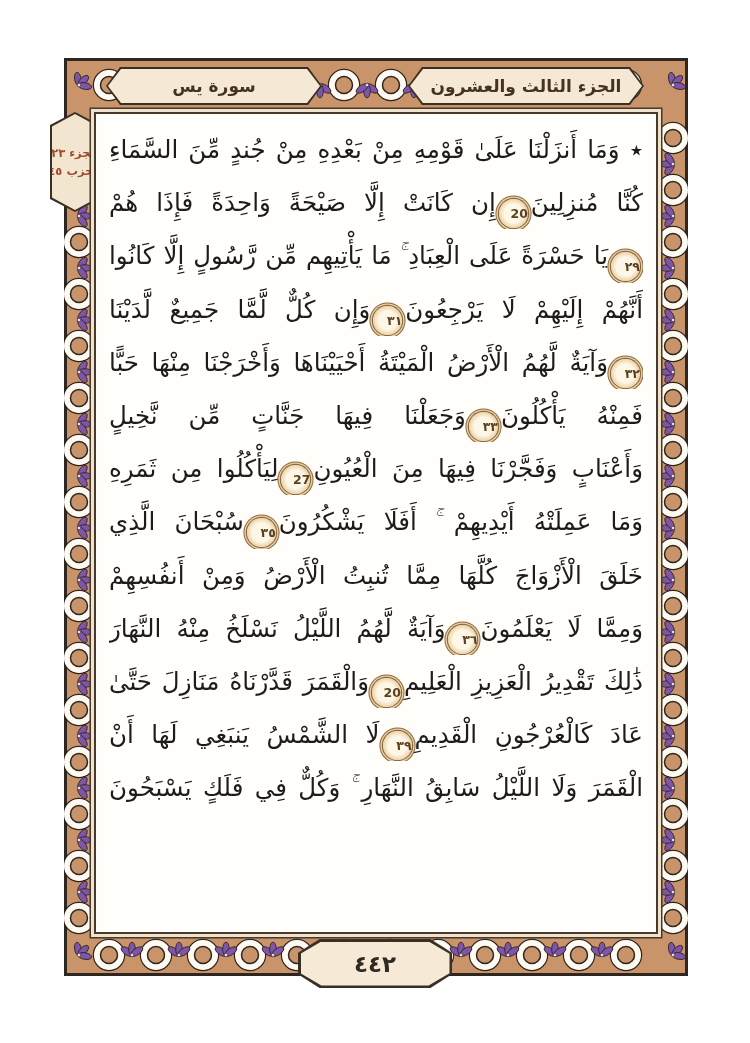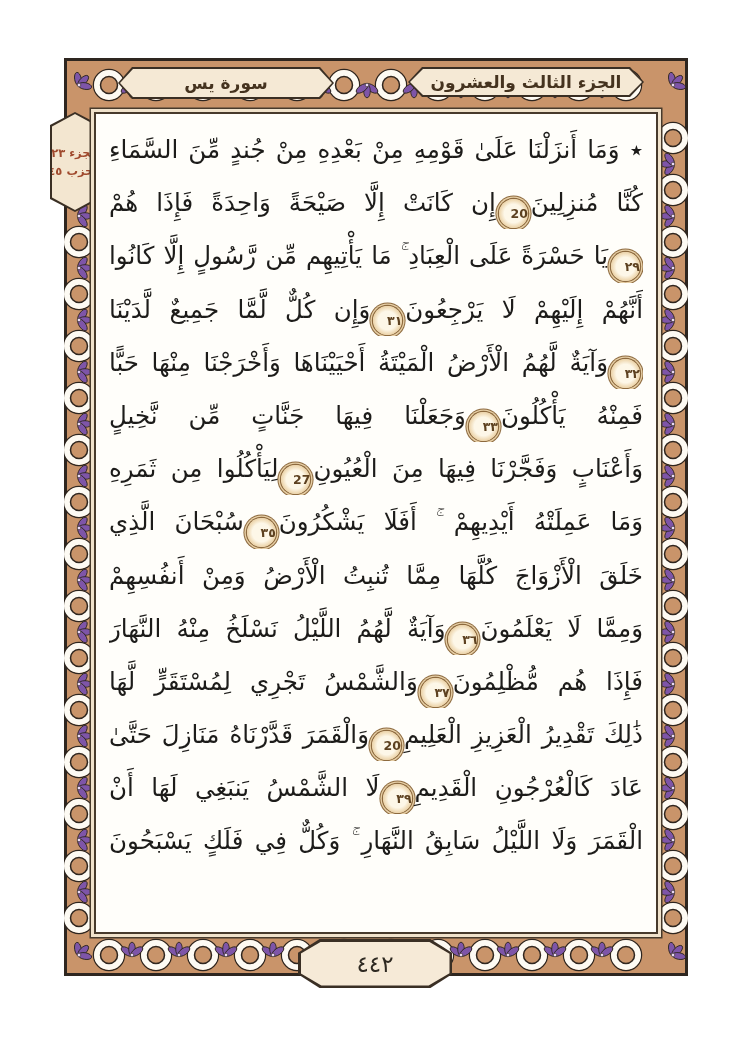--- a/index.html
+++ b/index.html
@@ -37,22 +37,22 @@
   .cart-outer{
     position:absolute;background:#3a2f24;
     clip-path:polygon(14px 0, calc(100% - 14px) 0, 100% 50%, calc(100% - 14px) 100%, 14px 100%, 0 50%);
   }
   .cart-inner{
     position:absolute;inset:2px;background:#f5e9d5;
     clip-path:polygon(13px 0, calc(100% - 13px) 0, 100% 50%, calc(100% - 13px) 100%, 13px 100%, 0 50%);
     display:flex;align-items:center;justify-content:center;
     font-weight:bold;color:#45331f;font-size:17px;white-space:nowrap;
   }
-  #cart-juz{left:408px;top:67px;width:236px;height:30px;}
-  #cart-surah{left:118px;top:67px;width:216px;height:32px;}
+  #cart-juz{left:408px;top:67px;width:236px;height:38px;}
+  #cart-surah{left:106px;top:67px;width:216px;height:38px;}
 
   
   .lozenge-outer{
     position:absolute;left:50px;top:112px;width:50px;height:100px;background:#3a2f24;
     clip-path:polygon(50% 0, 100% 13%, 100% 87%, 50% 100%, 0 87%, 0 13%);
   }
   .lozenge-inner{
     position:absolute;inset:2px;background:#f3e6d0;
     clip-path:polygon(50% 0, 100% 13%, 100% 87%, 50% 100%, 0 87%, 0 13%);
     display:flex;flex-direction:column;align-items:center;justify-content:center;gap:3px;
@@ -61,21 +61,21 @@
 
   
   .pagenum-outer{
     position:absolute;left:50%;transform:translateX(-50%);top:939px;width:154px;height:49px;background:#3a2f24;
     clip-path:polygon(14% 0, 86% 0, 100% 28%, 100% 72%, 86% 100%, 14% 100%, 0 72%, 0 28%);
   }
   .pagenum-inner{
     position:absolute;inset:2.5px;background:#f6ead7;
     clip-path:polygon(14% 0, 86% 0, 100% 28%, 100% 72%, 86% 100%, 14% 100%, 0 72%, 0 28%);
     display:flex;align-items:center;justify-content:center;
-    font-size:23px;font-weight:normal;color:#2f2a22;letter-spacing:4px;
+    font-size:23px;font-weight:bold;color:#2f2a22;letter-spacing:4px;
   }
 </style>
 </head>
 <body>
 
 <div class="page">
 
   <svg id="frame-svg" width="624" height="918" viewBox="0 0 624 918">
       <path d="M1.5 1.5 H622.5 V916.5 H1.5 Z M30 54 H594 V876 H30 Z" fill="#c9946a" fill-rule="evenodd" stroke="#2e2620" stroke-width="3"></path>
       <circle cx="15" cy="80" r="15.5" fill="none" stroke="#2e2620" stroke-width="1.5"></circle>
@@ -603,21 +603,20 @@
       <div class="qline">٭ وَمَا أَنزَلْنَا عَلَىٰ قَوْمِهِ مِنْ بَعْدِهِ مِنْ جُندٍ مِّنَ السَّمَاءِ وَمَا</div>
       <div class="qline">كُنَّا مُنزِلِينَ<span class="ayah">20</span>إِن كَانَتْ إِلَّا صَيْحَةً وَاحِدَةً فَإِذَا هُمْ خَامِدُونَ</div>
       <div class="qline"><span class="ayah">٢٩</span>يَا حَسْرَةً عَلَى الْعِبَادِ ۚ مَا يَأْتِيهِم مِّن رَّسُولٍ إِلَّا كَانُوا بِهِ</div>
       <div class="qline">أَنَّهُمْ إِلَيْهِمْ لَا يَرْجِعُونَ<span class="ayah">٣١</span>وَإِن كُلٌّ لَّمَّا جَمِيعٌ لَّدَيْنَا مُحْضَرُونَ</div>
       <div class="qline"><span class="ayah">٣٢</span>وَآيَةٌ لَّهُمُ الْأَرْضُ الْمَيْتَةُ أَحْيَيْنَاهَا وَأَخْرَجْنَا مِنْهَا حَبًّا</div>
       <div class="qline">فَمِنْهُ يَأْكُلُونَ<span class="ayah">٣٣</span>وَجَعَلْنَا فِيهَا جَنَّاتٍ مِّن نَّخِيلٍ</div>
       <div class="qline">وَأَعْنَابٍ وَفَجَّرْنَا فِيهَا مِنَ الْعُيُونِ<span class="ayah">27</span>لِيَأْكُلُوا مِن ثَمَرِهِ</div>
       <div class="qline">وَمَا عَمِلَتْهُ أَيْدِيهِمْ ۚ أَفَلَا يَشْكُرُونَ<span class="ayah">٣٥</span>سُبْحَانَ الَّذِي</div>
       <div class="qline">خَلَقَ الْأَزْوَاجَ كُلَّهَا مِمَّا تُنبِتُ الْأَرْضُ وَمِنْ أَنفُسِهِمْ</div>
       <div class="qline">وَمِمَّا لَا يَعْلَمُونَ<span class="ayah">٣٦</span>وَآيَةٌ لَّهُمُ اللَّيْلُ نَسْلَخُ مِنْهُ النَّهَارَ</div>
-      <div class="qline">فَإِذَا هُم مُّظْلِمُونَ<span class="ayah">٣٧</span>وَالشَّمْسُ تَجْرِي لِمُسْتَقَرٍّ لَّهَا</div>
       <div class="qline">ذَٰلِكَ تَقْدِيرُ الْعَزِيزِ الْعَلِيمِ<span class="ayah">20</span>وَالْقَمَرَ قَدَّرْنَاهُ مَنَازِلَ حَتَّىٰ</div>
       <div class="qline">عَادَ كَالْعُرْجُونِ الْقَدِيمِ<span class="ayah">٣٩</span>لَا الشَّمْسُ يَنبَغِي لَهَا أَنْ تُدْرِكَ</div>
       <div class="qline">الْقَمَرَ وَلَا اللَّيْلُ سَابِقُ النَّهَارِ ۚ وَكُلٌّ فِي فَلَكٍ يَسْبَحُونَ</div>
     </div>
 
   <div class="pagenum-outer">
     <div class="pagenum-inner">٤٤٢</div>
   </div>
 
 </div>

